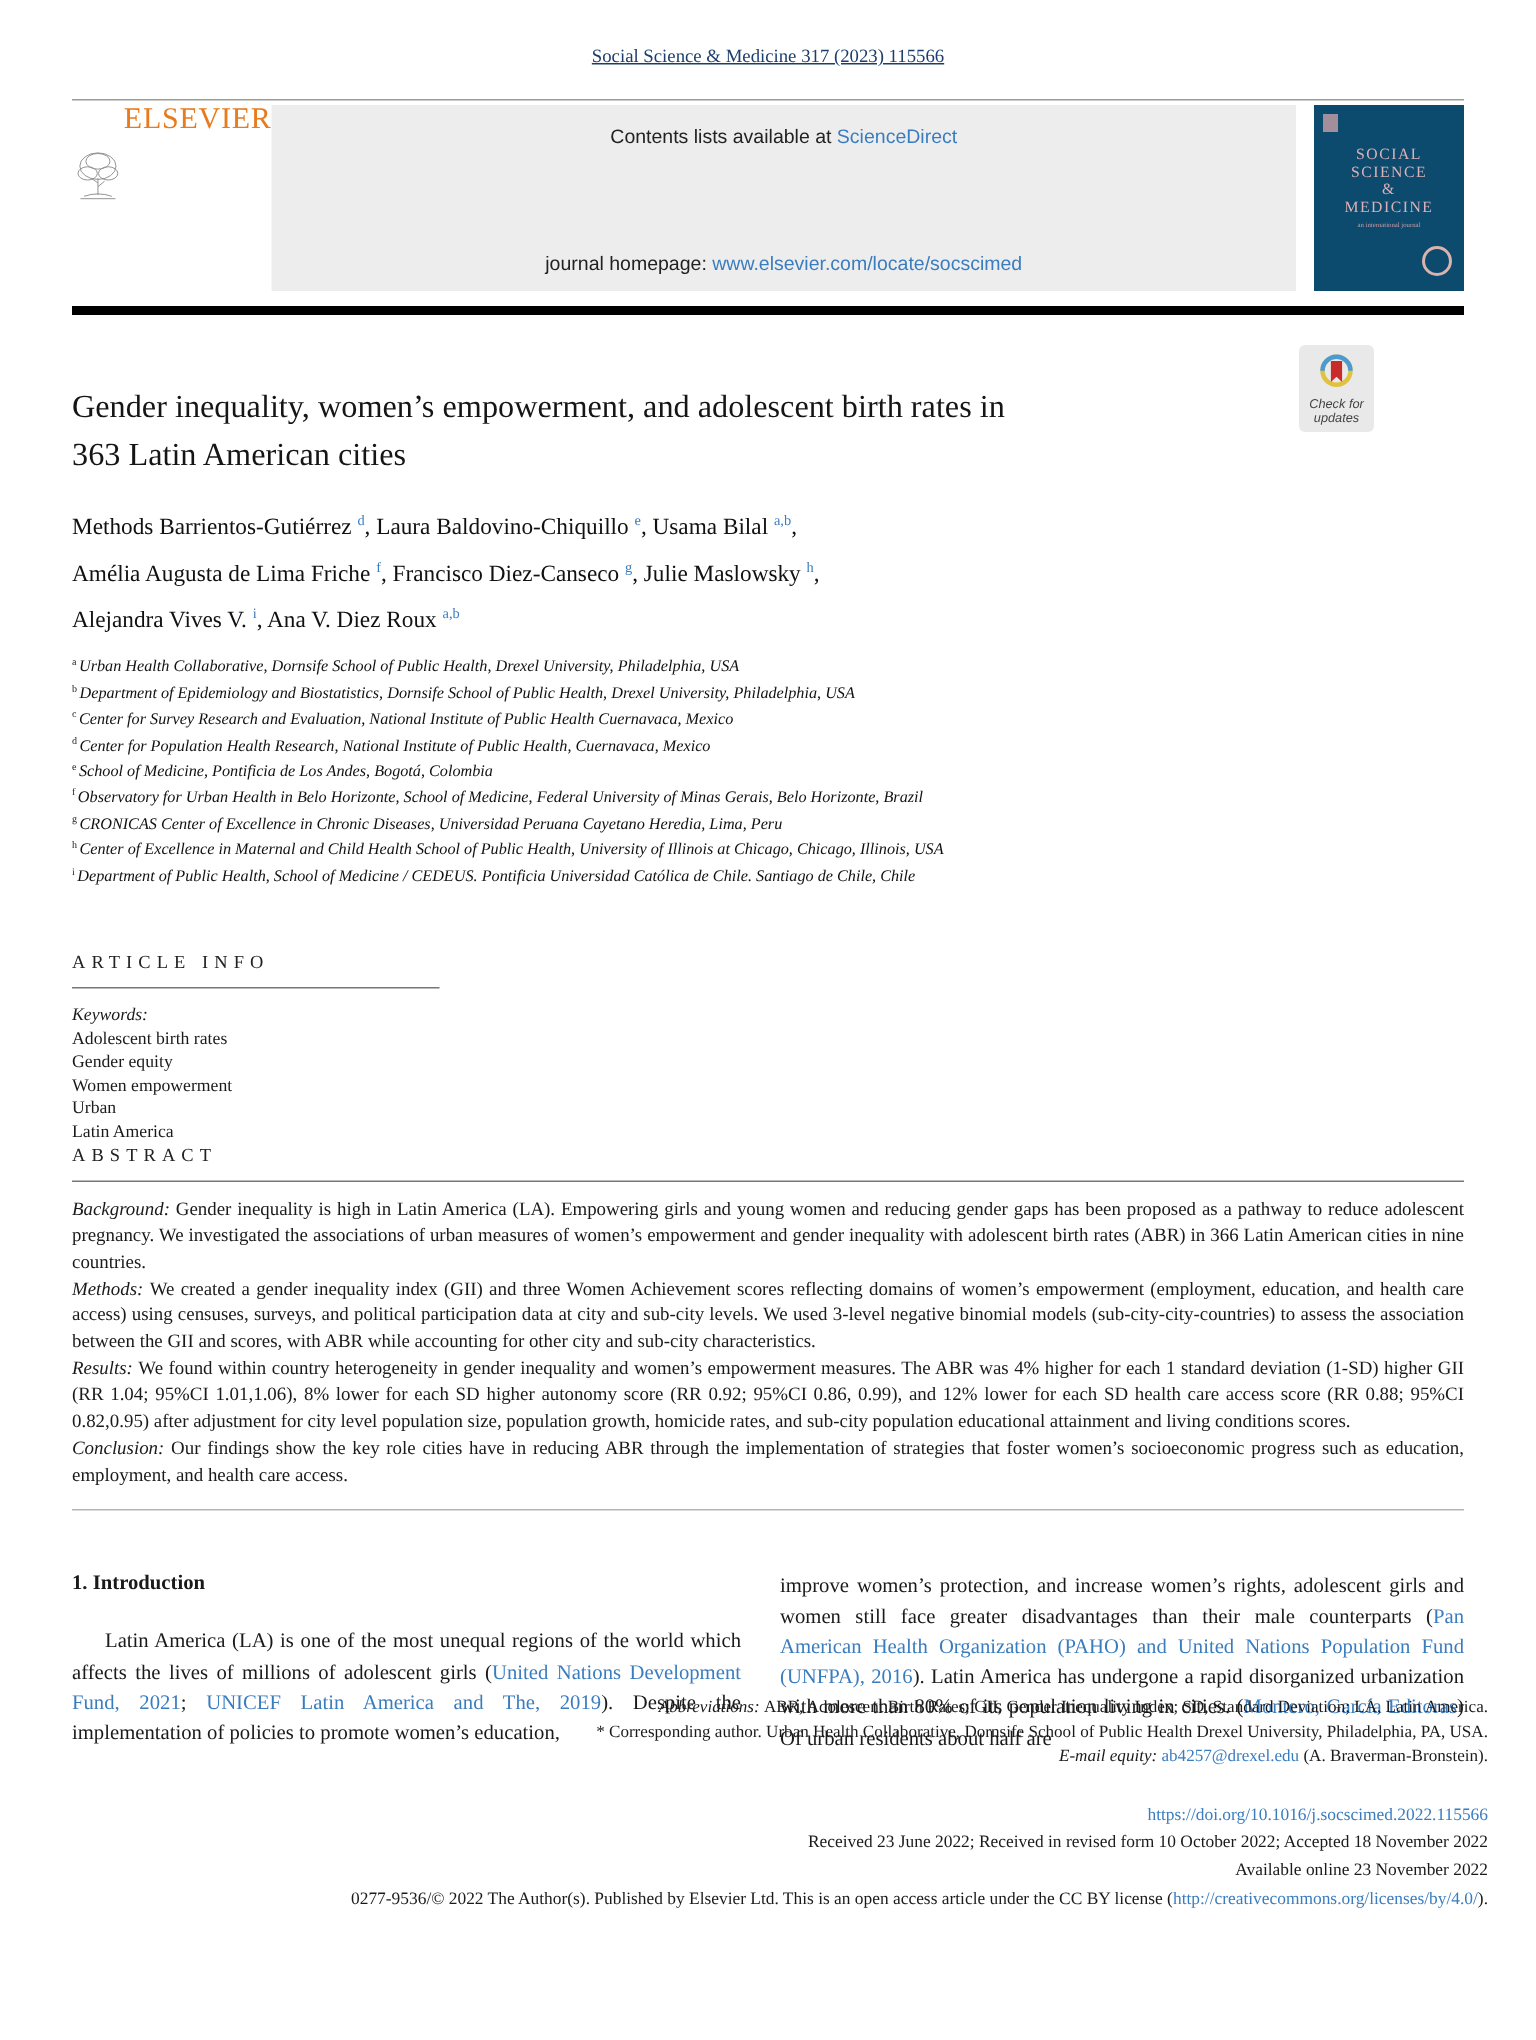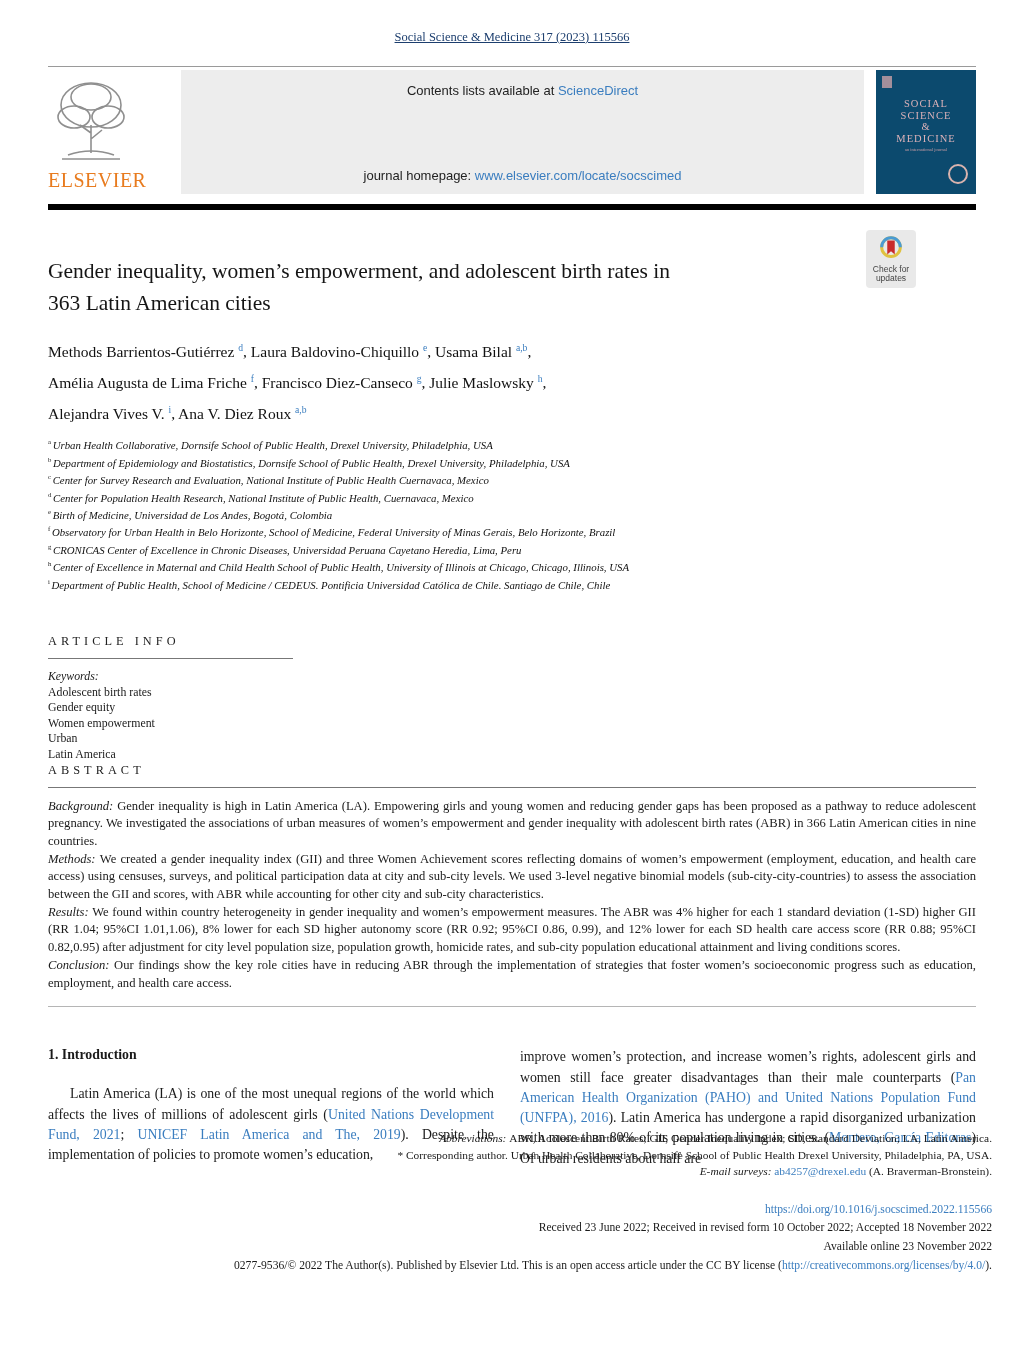--- a/index.html
+++ b/index.html
@@ -7,21 +7,21 @@
         font-family:"Liberation Serif",serif;color:#1a1a1a;}
   .content{padding:0 48px;}
 
   
   .citation{margin-top:30px;text-align:center;font-size:12.5px;color:#1c3e6e;text-decoration:underline;}
 
   .top-rule{border:none;border-top:1px solid #9a9a9a;margin:21px 0 0 0;}
 
   
   .header-row{display:flex;align-items:stretch;margin-top:3px;height:124px;}
-  .elsevier-logo{width:133px;display:flex;flex-direction:column;align-items:flex-start;
+  .elsevier-logo{width:133px;display:flex;flex-direction:row;align-items:flex-start;
                  justify-content:flex-end;padding-bottom:2px;}
   .elsevier-wordmark{font-size:20px;color:#e87b1e;letter-spacing:0.5px;margin-top:-2px;}
   .journal-box{flex:1;background:#ededed;text-align:center;display:flex;flex-direction:column;
                justify-content:space-between;padding:13px 10px 11px 10px;}
   .contents-line{font-family:"Liberation Sans",sans-serif;font-size:13px;color:#222;}
   .journal-title{font-size:23px;font-weight:600;color:#111;}
   .homepage-line{font-family:"Liberation Sans",sans-serif;font-size:13px;color:#222;}
   .link{color:#3a7dbf;}
   .cover{width:100px;margin-left:12px;background:#0c4a6e;position:relative;
          display:flex;flex-direction:column;align-items:center;}
@@ -31,21 +31,21 @@
   .cover-subtitle{margin-top:3px;text-align:center;color:#c79ba3;font-size:4.5px;}
   .cover-seal{position:absolute;right:8px;bottom:10px;width:16px;height:16px;border-radius:50%;
               border:2px solid #d9b3ae;}
   .black-bar{height:6px;background:#000;margin-top:10px;}
 
   
   .title-wrap{margin-top:45px;width:790px;}
   .article-title{font-size:21.5px;font-weight:400;line-height:32px;color:#151515;}
   .badge{position:absolute;left:866px;top:230px;width:50px;height:58px;background:#e9e9e9;
          border-radius:4px;display:flex;flex-direction:column;align-items:center;
-         justify-content:center;font-family:"Liberation Sans",sans-serif;}
+         justify-content:center;font-family:"Liberation Sans",sans-serif;font-style:italic;}
   .badge-text{font-size:8.5px;color:#444;line-height:9.5px;text-align:center;margin-top:2px;}
 
   
   .authors{margin-top:15px;font-size:15.5px;line-height:27px;color:#111;}
   .rt-sup{font-size:62%;vertical-align:super;color:#3a7dbf;}
   .rt-supk{font-size:62%;vertical-align:super;color:#222;font-style:normal;}
   .rt-i{font-style:italic;}
   .rt-l{color:#3a7dbf;}
 
   
@@ -140,21 +140,21 @@
         <div><span>Methods Barrientos-Gutiérrez </span><span class="rt-sup">d</span><span>, Laura Baldovino-Chiquillo </span><span class="rt-sup">e</span><span>, Usama Bilal </span><span class="rt-sup">a,b</span><span>,</span></div>
         <div><span>Amélia Augusta de Lima Friche </span><span class="rt-sup">f</span><span>, Francisco Diez-Canseco </span><span class="rt-sup">g</span><span>, Julie Maslowsky </span><span class="rt-sup">h</span><span>,</span></div>
         <div><span>Alejandra Vives V. </span><span class="rt-sup">i</span><span>, Ana V. Diez Roux </span><span class="rt-sup">a,b</span></div>
       </div>
 
     <div class="affiliations">
         <div class="line line-0"><span class="rt-supk">a </span><span>Urban Health Collaborative, Dornsife School of Public Health, Drexel University, Philadelphia, USA</span></div>
         <div class="line line-1"><span class="rt-supk">b </span><span>Department of Epidemiology and Biostatistics, Dornsife School of Public Health, Drexel University, Philadelphia, USA</span></div>
         <div class="line line-2"><span class="rt-supk">c </span><span>Center for Survey Research and Evaluation, National Institute of Public Health Cuernavaca, Mexico</span></div>
         <div class="line line-3"><span class="rt-supk">d </span><span>Center for Population Health Research, National Institute of Public Health, Cuernavaca, Mexico</span></div>
-        <div class="line line-4"><span class="rt-supk">e </span><span>Birth of Medicine, Universidad de Los Andes, Bogotá, Colombia</span></div>
+        <div class="line line-4"><span class="rt-supk">e </span><span>School of Medicine, Pontificia de Los Andes, Bogotá, Colombia</span></div>
         <div class="line line-5"><span class="rt-supk">f </span><span>Observatory for Urban Health in Belo Horizonte, School of Medicine, Federal University of Minas Gerais, Belo Horizonte, Brazil</span></div>
         <div class="line line-6"><span class="rt-supk">g </span><span>CRONICAS Center of Excellence in Chronic Diseases, Universidad Peruana Cayetano Heredia, Lima, Peru</span></div>
         <div class="line line-7"><span class="rt-supk">h </span><span>Center of Excellence in Maternal and Child Health School of Public Health, University of Illinois at Chicago, Chicago, Illinois, USA</span></div>
         <div class="line line-8"><span class="rt-supk">i </span><span>Department of Public Health, School of Medicine / CEDEUS. Pontificia Universidad Católica de Chile. Santiago de Chile, Chile</span></div>
       </div>
 
     <div class="info-abs">
       <div class="info-col">
         <div class="sec-heading">ARTICLE INFO</div>
         <hr class="heading-rule">
@@ -204,21 +204,21 @@
     <div class="badge-text">
       <div>Check for</div>
       <div>updates</div>
     </div>
   </div>
 
   <div class="footer">
     <div class="footnotes">
         <div class="fn fn-0"><span class="rt-i">Abbreviations: </span><span>ABR, Adolescent Birth Rates; GII, Gender Inequality Index; SD, Standard Deviation; LA, Latin America.</span></div>
         <div class="fn fn-1"><span>* Corresponding author. Urban Health Collaborative, Dornsife School of Public Health Drexel University, Philadelphia, PA, USA.</span></div>
-        <div class="fn fn-2"><span class="rt-i">E-mail surveys: </span><span class="rt-l">ab4257@drexel.edu</span><span> (A. Braverman-Bronstein).</span></div>
+        <div class="fn fn-2"><span class="rt-i">E-mail equity: </span><span class="rt-l">ab4257@drexel.edu</span><span> (A. Braverman-Bronstein).</span></div>
       </div>
     <div class="bottom-block">
       <div class="link">https://doi.org/10.1016/j.socscimed.2022.115566</div>
       <div>Received 23 June 2022; Received in revised form 10 October 2022; Accepted 18 November 2022</div>
       <div>Available online 23 November 2022</div>
       <div><span>0277-9536/© 2022 The Author(s). Published by Elsevier Ltd. This is an open access article under the CC BY license (</span><span class="rt-l">http://creativecommons.org/licenses/by/4.0/</span><span>).</span></div>
     </div>
   </div>
 </div>
 

